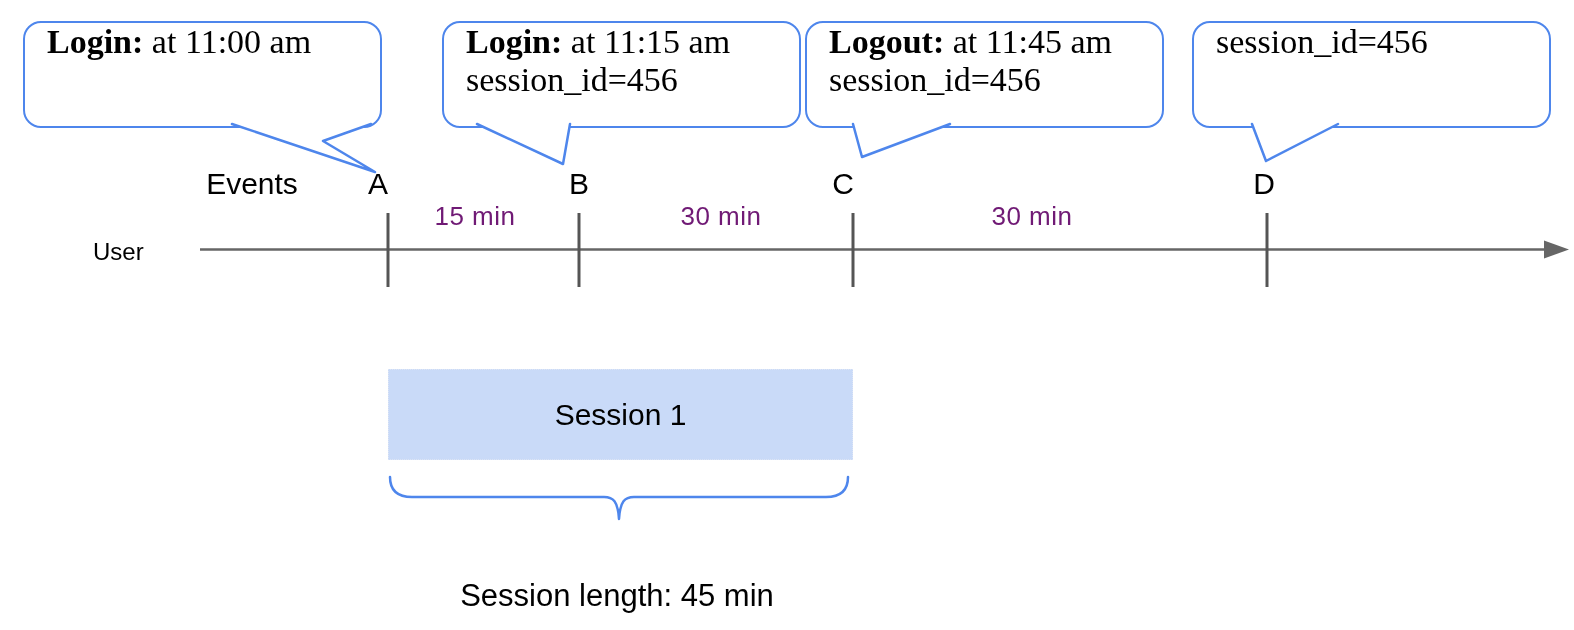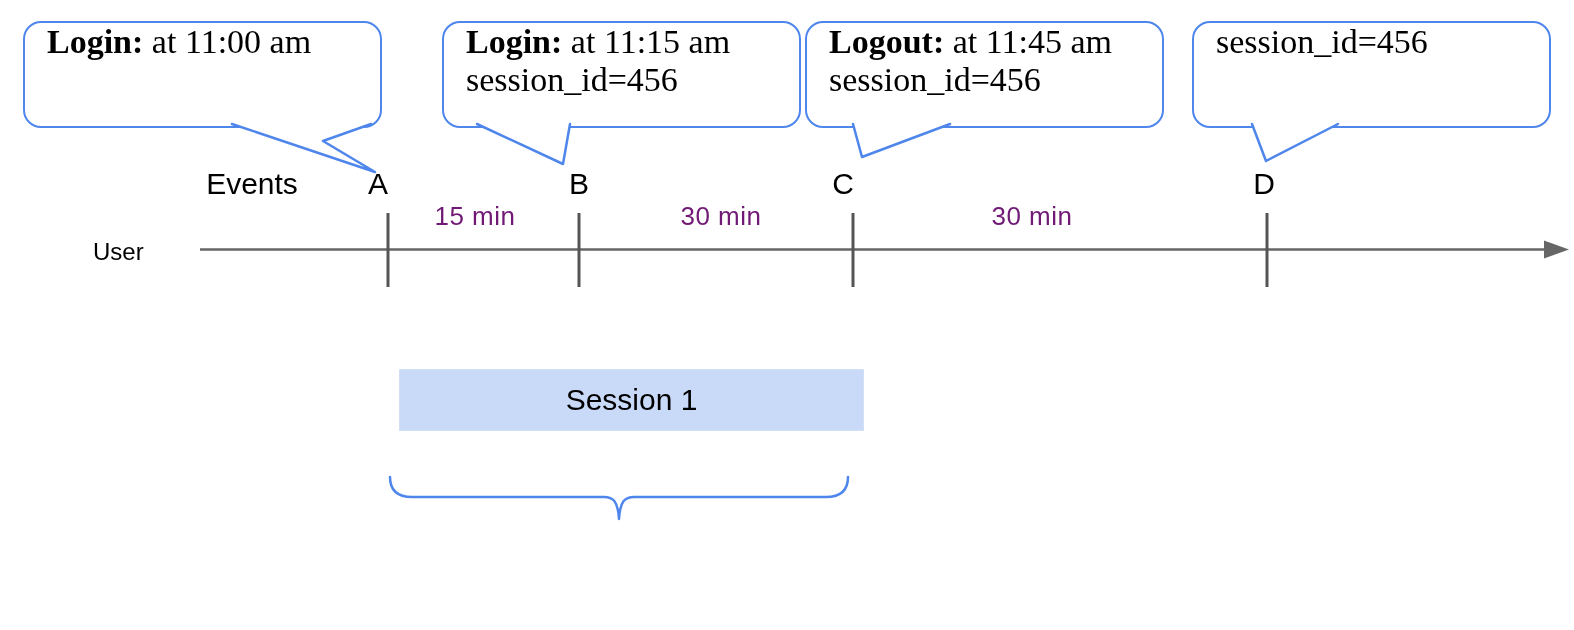--- a/index.html
+++ b/index.html
@@ -14,23 +14,23 @@
     padding:0 18px 0 22px;font-size:34px;line-height:38px;white-space:nowrap;font-family:Liberation Serif, serif;
   }
   .bubble b{font-weight:bold;}
   .svg-overlay{position:absolute;left:0;top:0;pointer-events:none;}
   .lbl{position:absolute;white-space:nowrap;}
   .row-label{left:93px;top:238px;font-size:24px;}
   .events-label{top:167px;font-size:30px;transform:translateX(-50%);}
   .marker{top:167px;font-size:30px;transform:translateX(-50%);}
   .interval{top:201px;font-size:26px;letter-spacing:0.5px;transform:translateX(-50%);color:#701a75;}
   .session-box{
-    position:absolute;left:388px;top:369px;width:465px;height:62px;box-sizing:border-box;
+    position:absolute;left:388px;top:369px;width:465px;height:91px;box-sizing:border-box;
     background:#c9daf8;border:1px dotted #dde5f5;
-    display:flex;align-items:center;justify-content:center;font-size:30px;margin-left:11px;
+    display:flex;align-items:center;justify-content:center;font-size:30px;
   }
   .session-caption{top:578px;font-size:31px;transform:translateX(-50%);}
 </style>
 </head>
 <body>
 
 <div class="canvas">
 
   <div class="bubble" style="left:23px;">
     <div><b>Login:</b> <span>at 11:00 am</span></div>
@@ -73,14 +73,15 @@
   <span class="lbl marker" style="left:843px;">C</span>
   <span class="lbl marker" style="left:1264px;">D</span>
 
   <span class="lbl interval" style="left:475px;">15 min</span>
   <span class="lbl interval" style="left:721px;">30 min</span>
   <span class="lbl interval" style="left:1032px;">30 min</span>
 
   <div class="session-box">
     <span>Session 1</span>
   </div>
+  <span class="lbl session-caption" style="left:617px;">Session length: 45 min</span>
 
 </div>
 
 </body></html>

